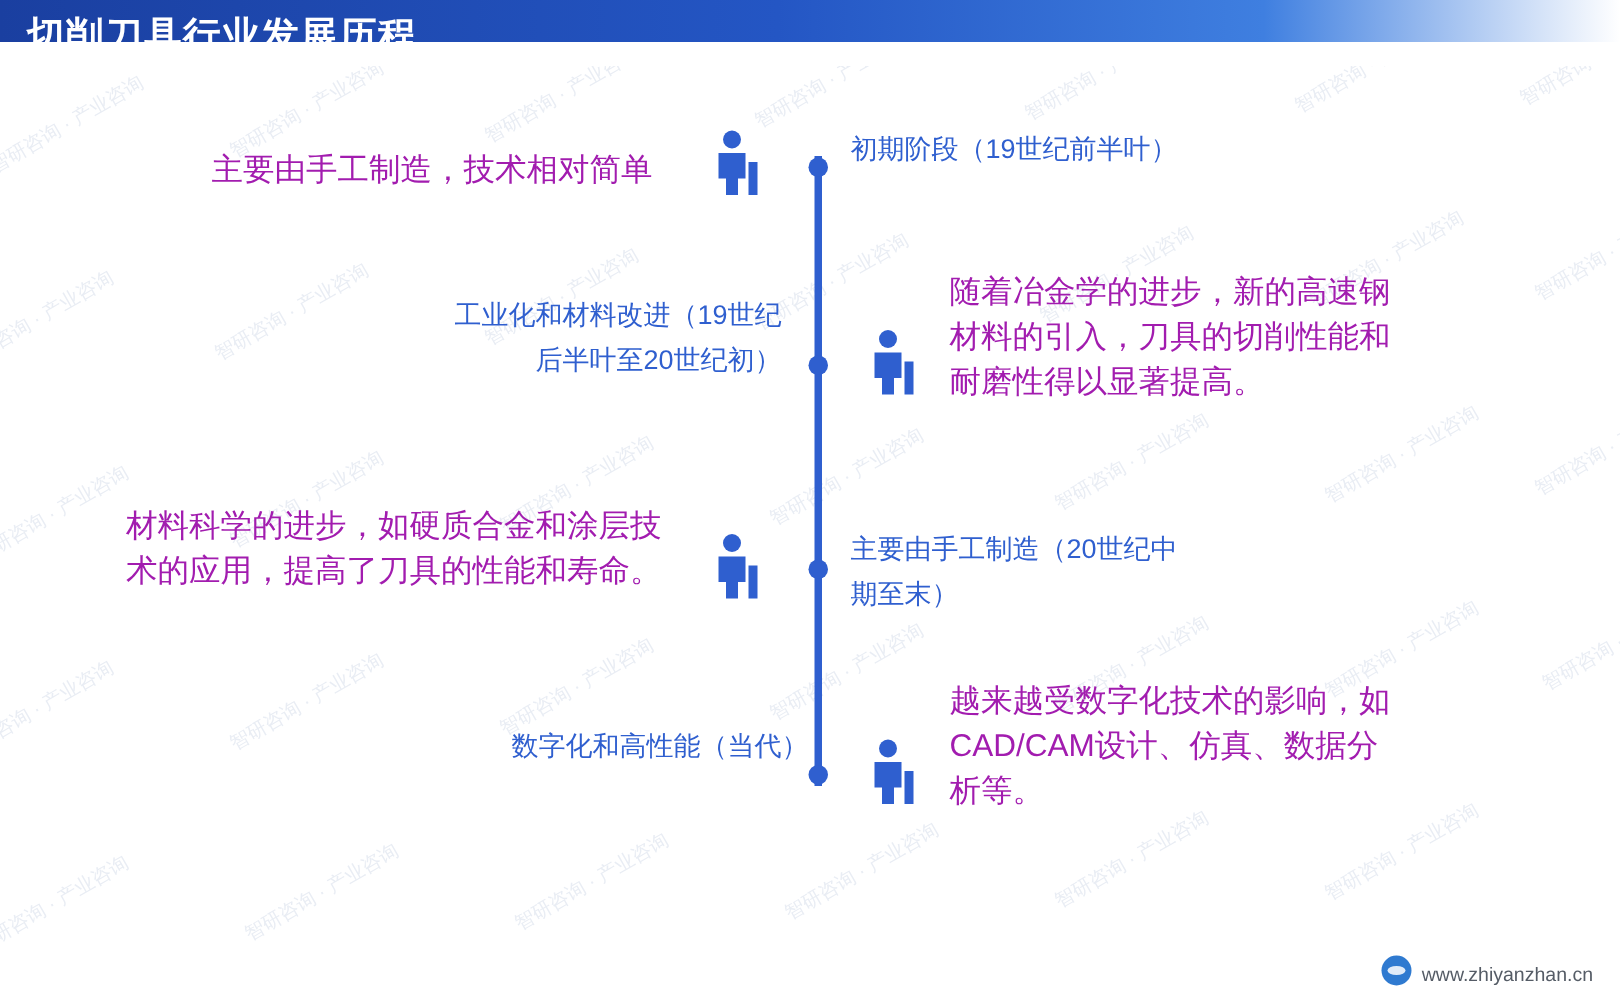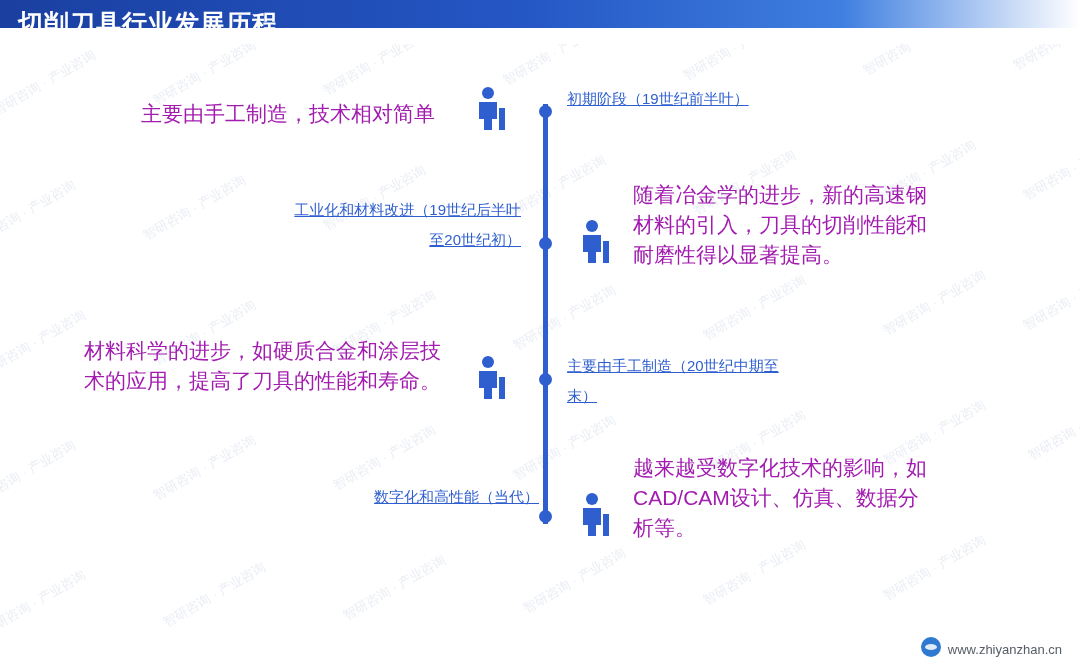--- a/index.html
+++ b/index.html
@@ -73,24 +73,23 @@
   .person-icon {
     position: absolute;
     width: 34px;
     height: 46px;
   }
 
   
   .label {
     position: absolute;
     color: #2f5fcf;
-    font-size: 15px;
+    font-size: 18px;
     line-height: 30px;
     font-family: "Liberation Sans", sans-serif;
-    text-decoration: underline;
   }
   .desc {
     position: absolute;
     color: #a21caf;
     font-size: 21px;
     line-height: 30px;
     font-family: "Liberation Sans", sans-serif;
   }
   .ta-right { text-align: right; }
   .ta-left { text-align: left; }

